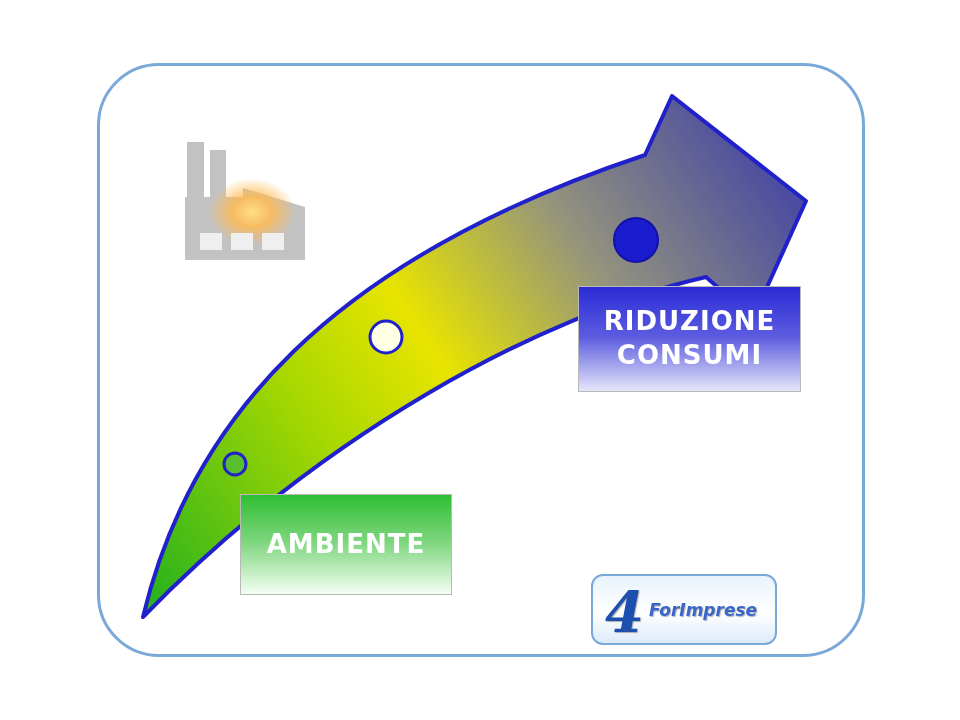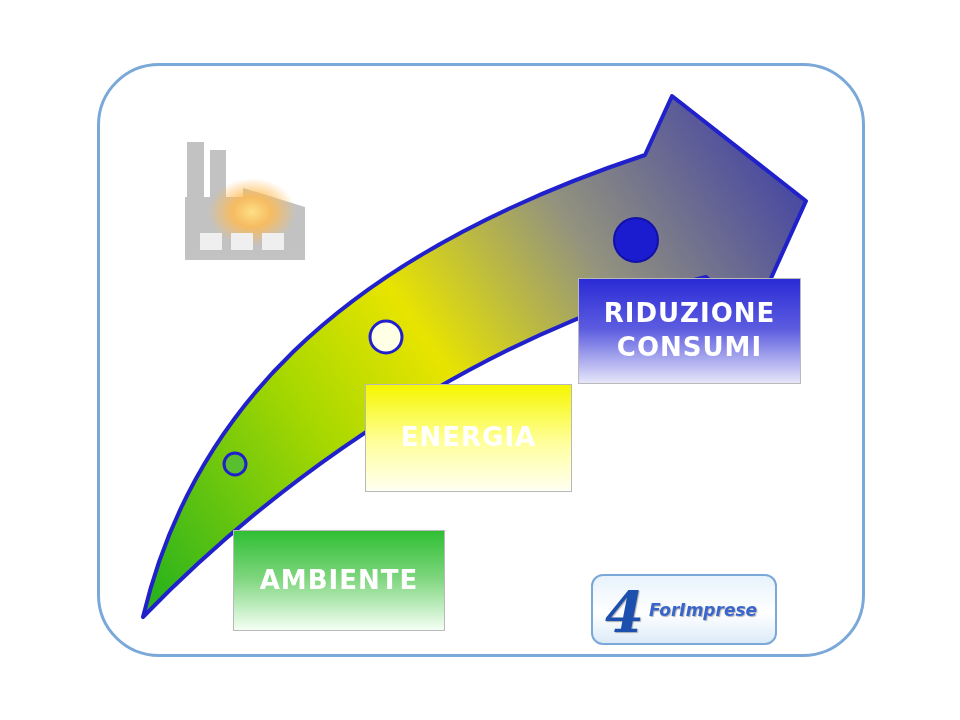--- a/index.html
+++ b/index.html
@@ -43,30 +43,29 @@
     text-align: center;
     color: #ffffff;
     font-weight: bold;
     font-size: 26px;
     letter-spacing: 1px;
     border: 1px solid #b9b9b9;
     z-index: 2;
     line-height: 1.3;
   }
   .stage-ambiente {
-    left: 233px; top: 494px; width: 210px; height: 99px;
+    left: 240px; top: 494px; width: 210px; height: 99px;
     background: linear-gradient(180deg, #2fbf33 0%, #7fd67f 48%, #f4fff4 100%);
-    margin-top: 36px;
   }
   .stage-energia {
     left: 365px; top: 384px; width: 205px; height: 106px;
     background: linear-gradient(180deg, #f6f600 0%, #ffff9e 55%, #fffff2 100%);
   }
   .stage-riduzione {
-    left: 578px; top: 278px; width: 221px; height: 104px;
+    left: 578px; top: 286px; width: 221px; height: 104px;
     background: linear-gradient(180deg, #2b2bd6 0%, #5c5ce0 48%, #e6e6fa 100%);
   }
   .logo {
     position: absolute;
     left: 591px; top: 574px; width: 186px; height: 71px;
     border: 2px solid #7aa8d9;
     border-radius: 12px;
     background: linear-gradient(180deg, #e8f3fc 0%, #ffffff 55%, #dcebf8 100%);
     display: flex;
     align-items: center;
@@ -131,23 +130,20 @@
 
     <circle cx="235" cy="464" r="11" fill="#5abf2e" stroke="#2121cc" stroke-width="3"></circle>
     <circle cx="386" cy="337" r="16" fill="#ffffe6" stroke="#2121cc" stroke-width="3"></circle>
     <circle cx="636" cy="240" r="22" fill="#1b1bd0" stroke="#1111a8" stroke-width="2"></circle>
   </svg>
 
   <div class="stage-box stage-ambiente">
     <span>AMBIENTE</span>
   </div>
 
-  <div class="stage-box stage-energia">
-    <span>ENERGIA</span>
-  </div>
 
   <div class="stage-box stage-riduzione">
     <span>RIDUZIONE CONSUMI</span>
   </div>
 
   <div class="logo">
     <span class="logo-4">4</span>
     <span class="logo-text">ForImprese</span>
   </div>
 

